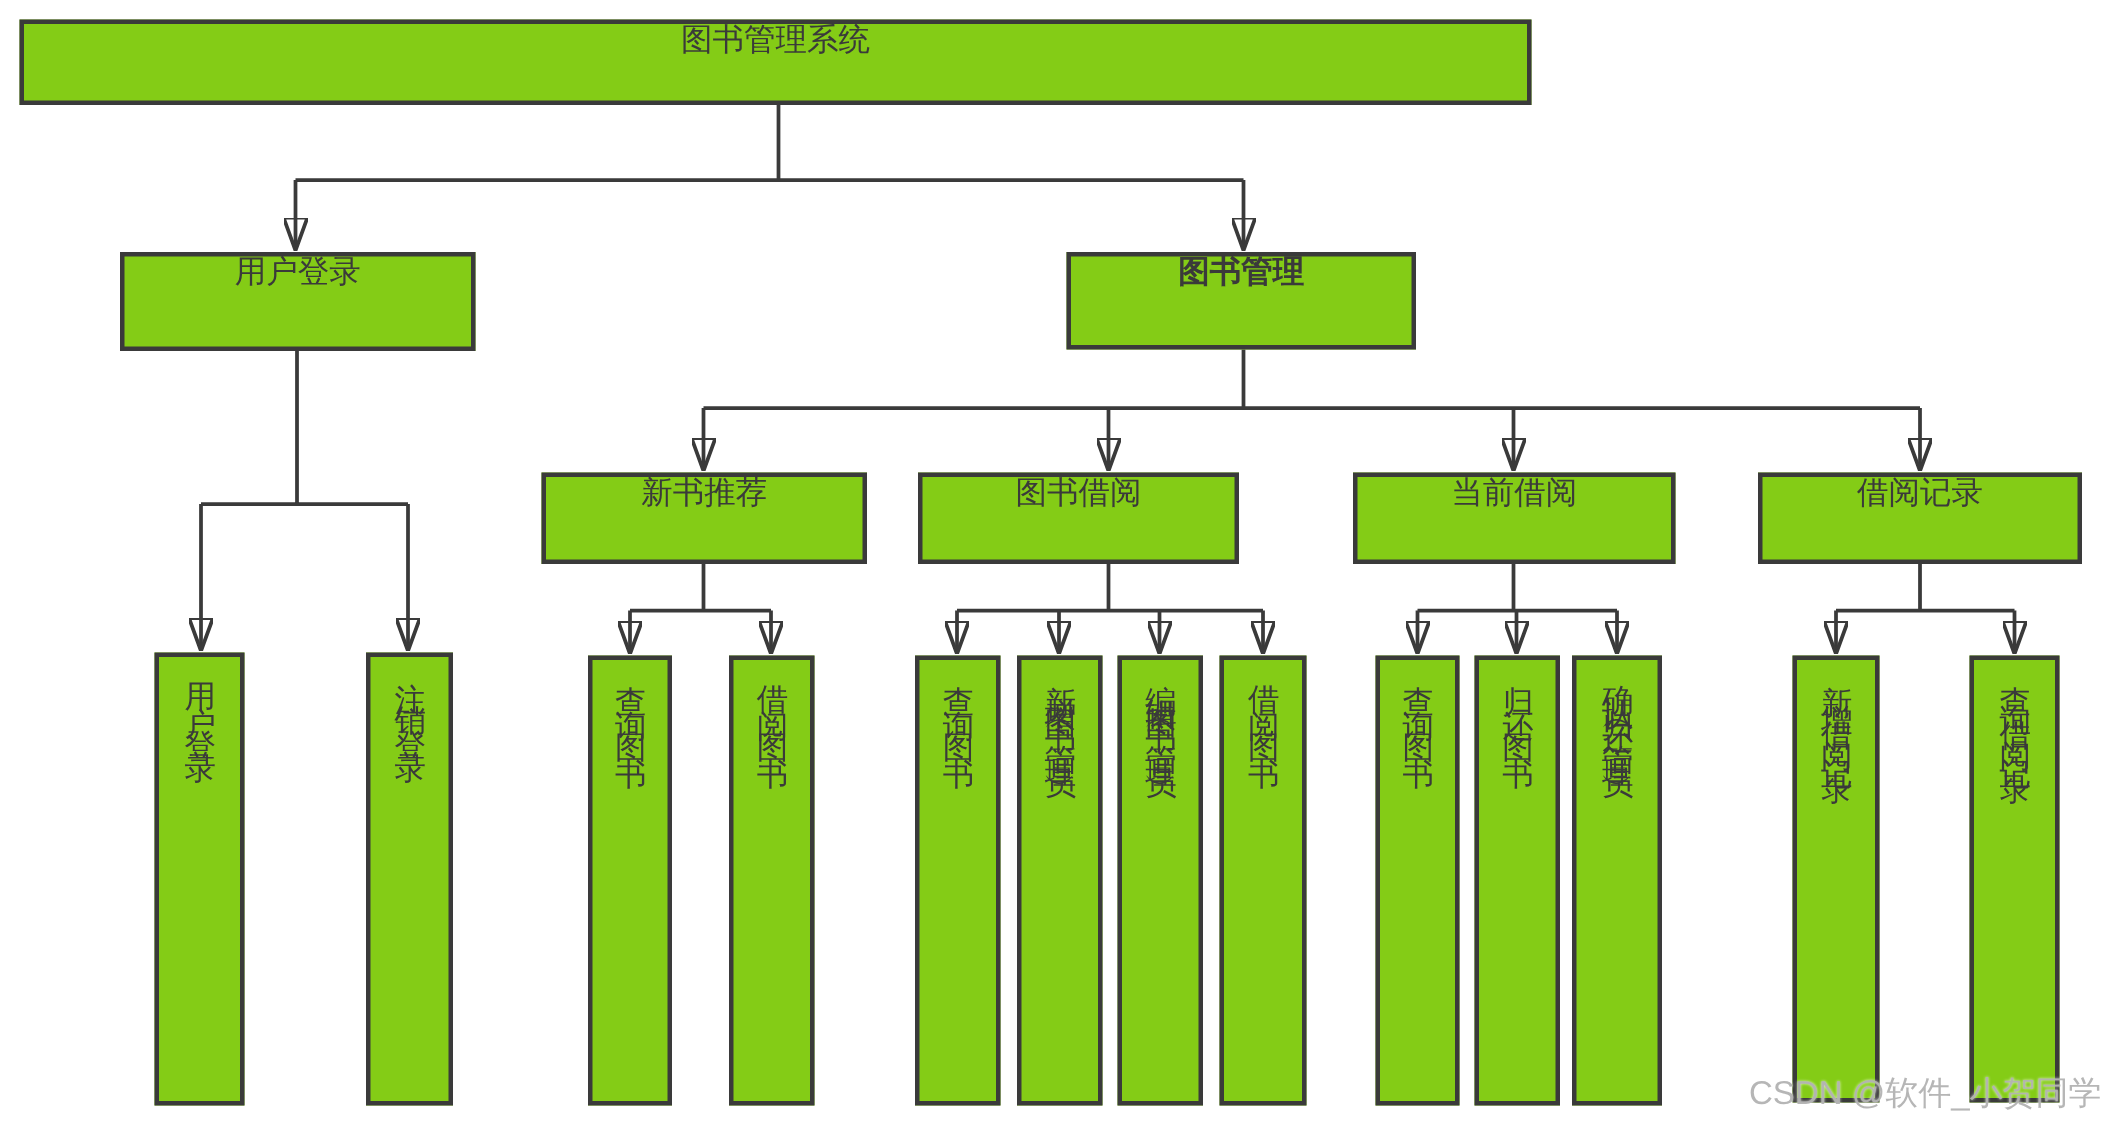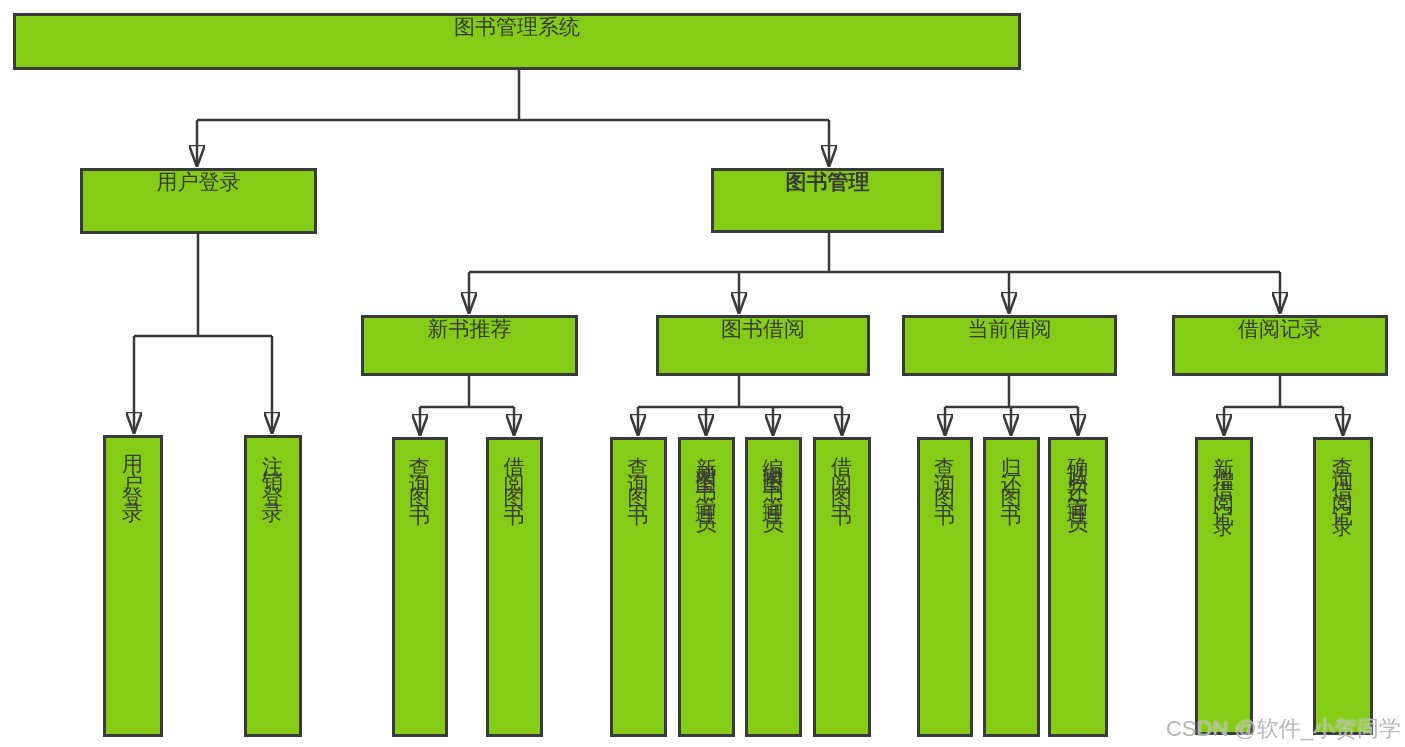--- a/index.html
+++ b/index.html
@@ -47,21 +47,21 @@
 
   
   #node-root            { left: 13px;   top: 13px;  width: 1008px; height: 57px; }
   #node-user-login      { left: 80px;   top: 168px; width: 237px;  height: 66px; }
   #node-book-mgmt       { left: 711px;  top: 168px; width: 233px;  height: 65px; font-weight: bold; }
 
   #leaf-login           { left: 103px;  top: 435px; width: 60px; height: 302px; }
   #leaf-logout          { left: 244px;  top: 435px; width: 58px; height: 302px; }
 
   #node-new-book-rec    { left: 361px;  top: 315px; width: 217px; height: 61px; }
-  #node-book-borrow     { left: 656px;  top: 315px; width: 214px; height: 61px; }
+  #node-book-borrow     { left: 612px;  top: 315px; width: 214px; height: 61px; }
   #node-current-borrow  { left: 902px;  top: 315px; width: 215px; height: 61px; }
   #node-borrow-record   { left: 1172px; top: 315px; width: 216px; height: 61px; }
 
   #leaf-nbr-query       { left: 392px;  top: 437px; width: 56px; height: 300px; }
   #leaf-nbr-borrow      { left: 486px;  top: 437px; width: 57px; height: 300px; }
 
   #leaf-bb-query        { left: 610px;  top: 437px; width: 57px; height: 300px; }
   #leaf-bb-add          { left: 678px;  top: 437px; width: 57px; height: 300px; }
   #leaf-bb-edit         { left: 745px;  top: 437px; width: 57px; height: 300px; }
   #leaf-bb-borrow       { left: 813px;  top: 437px; width: 58px; height: 300px; }

